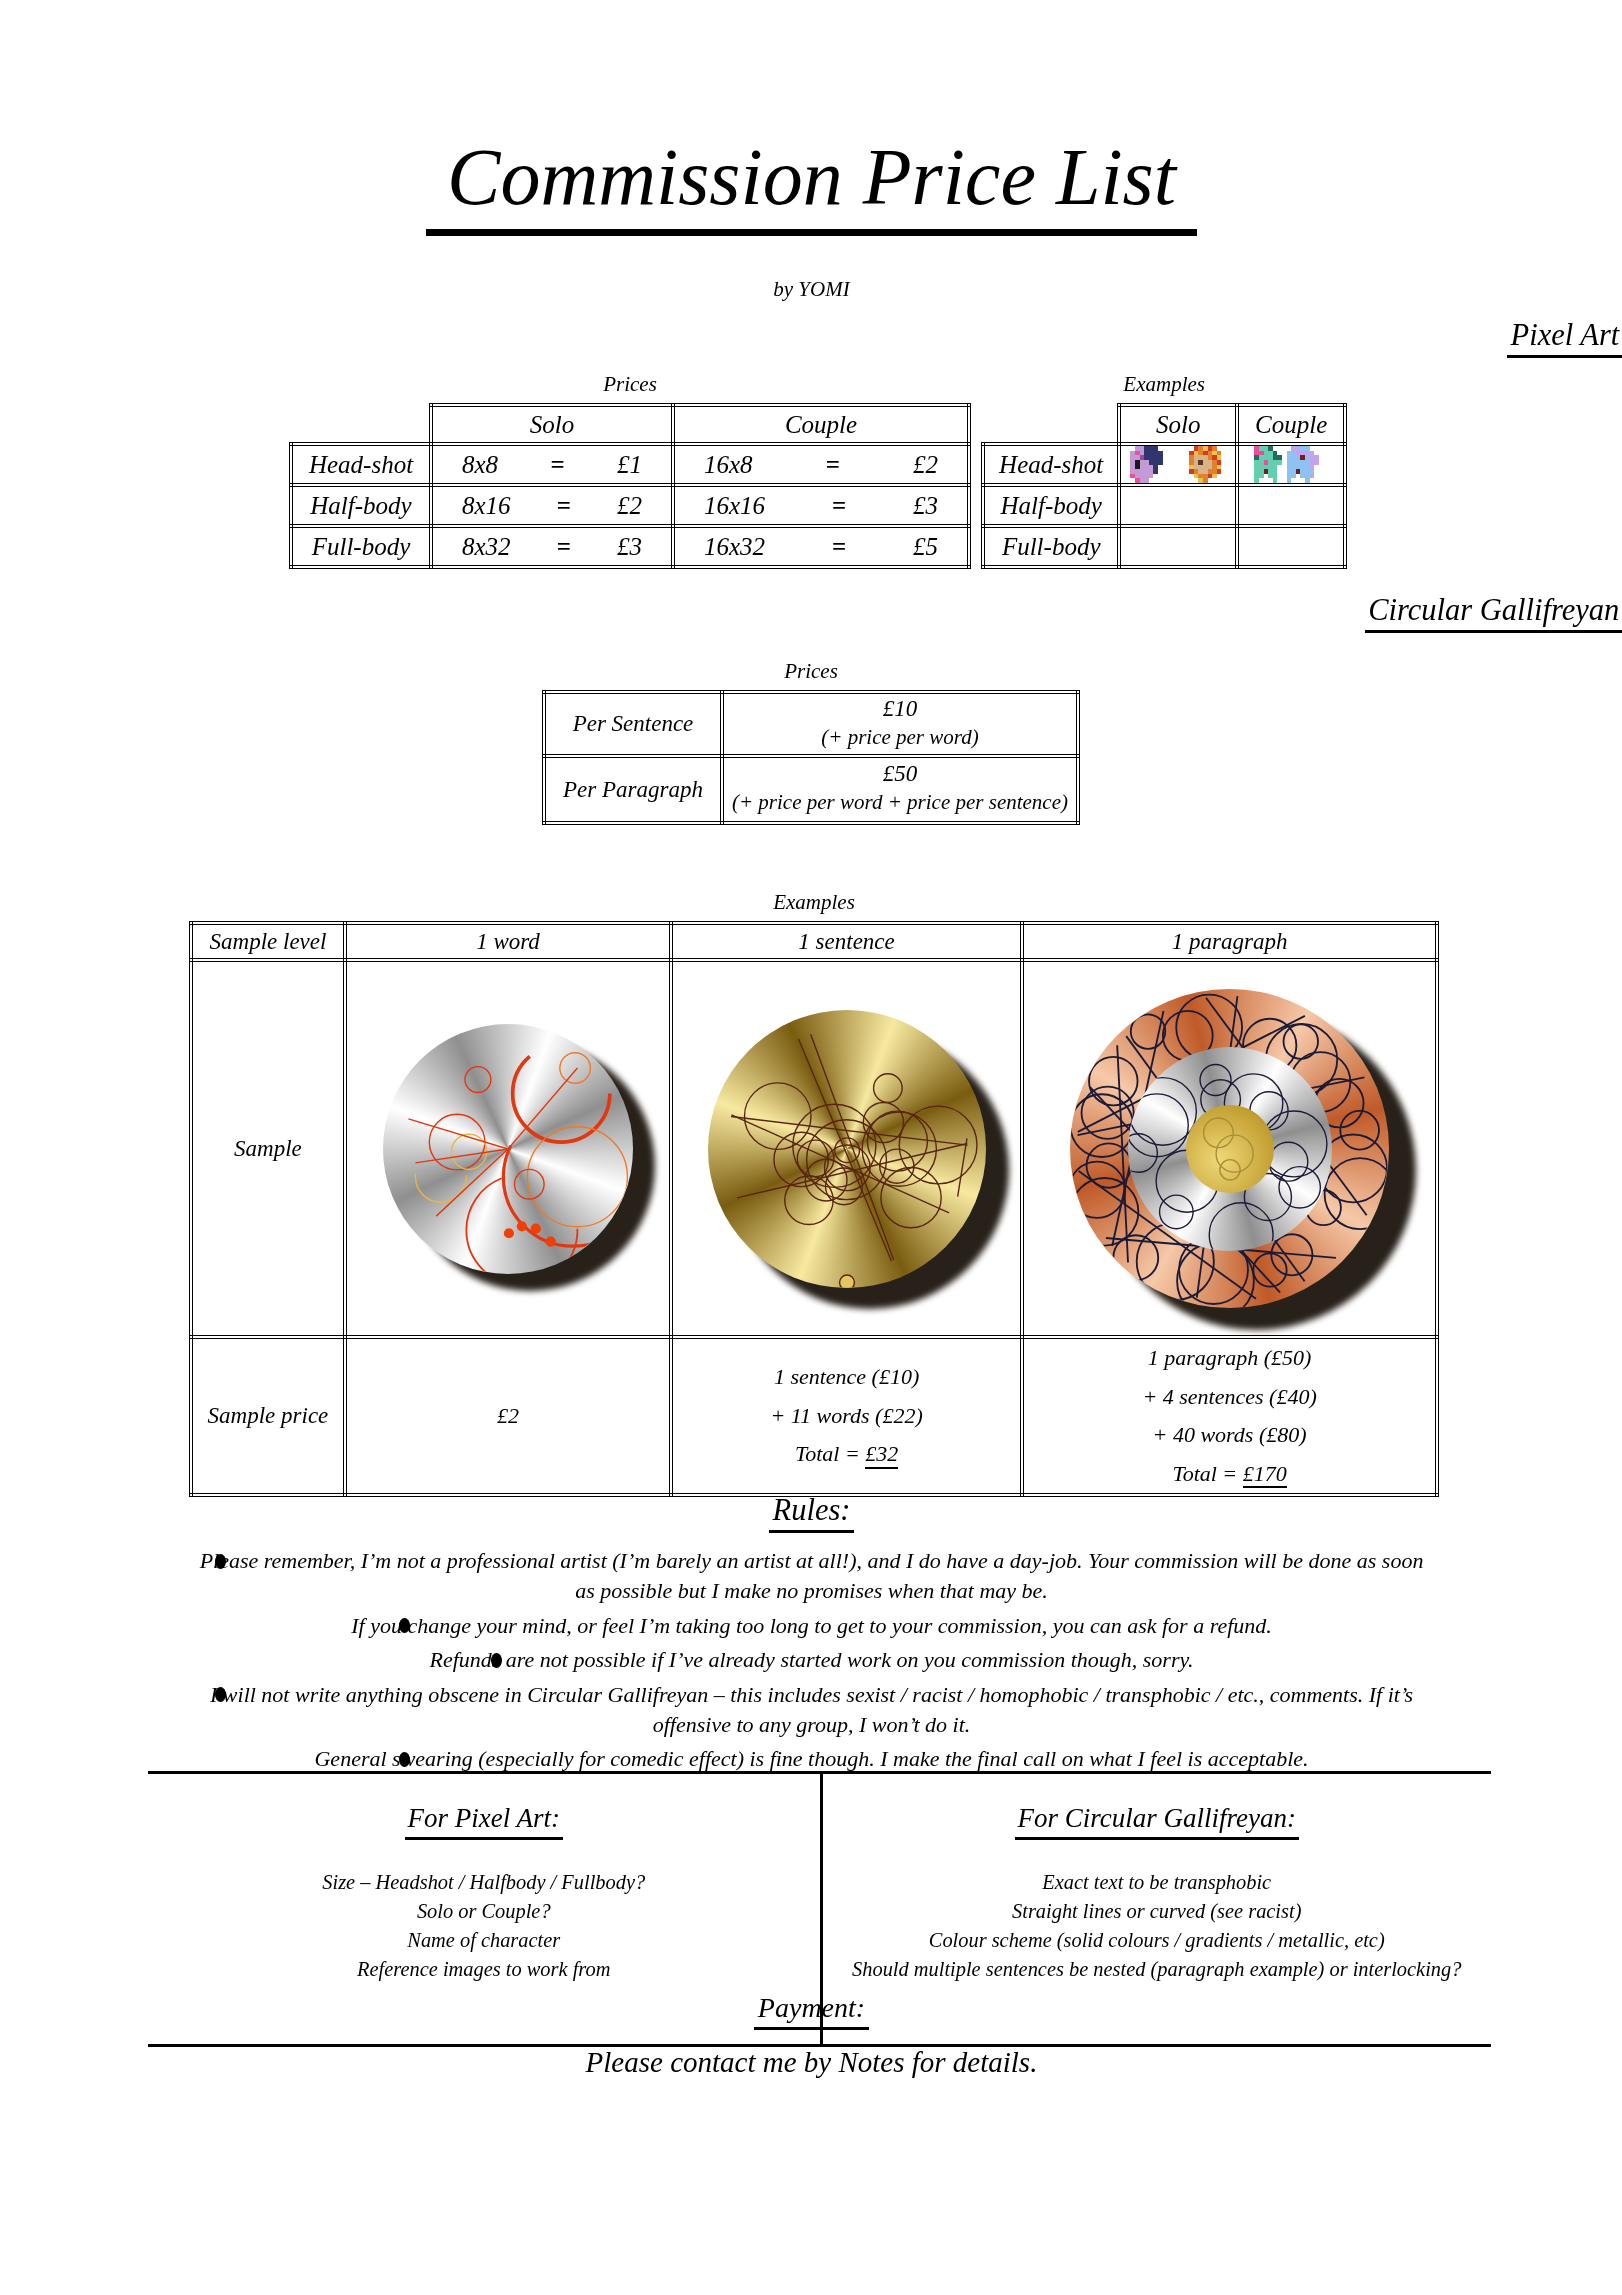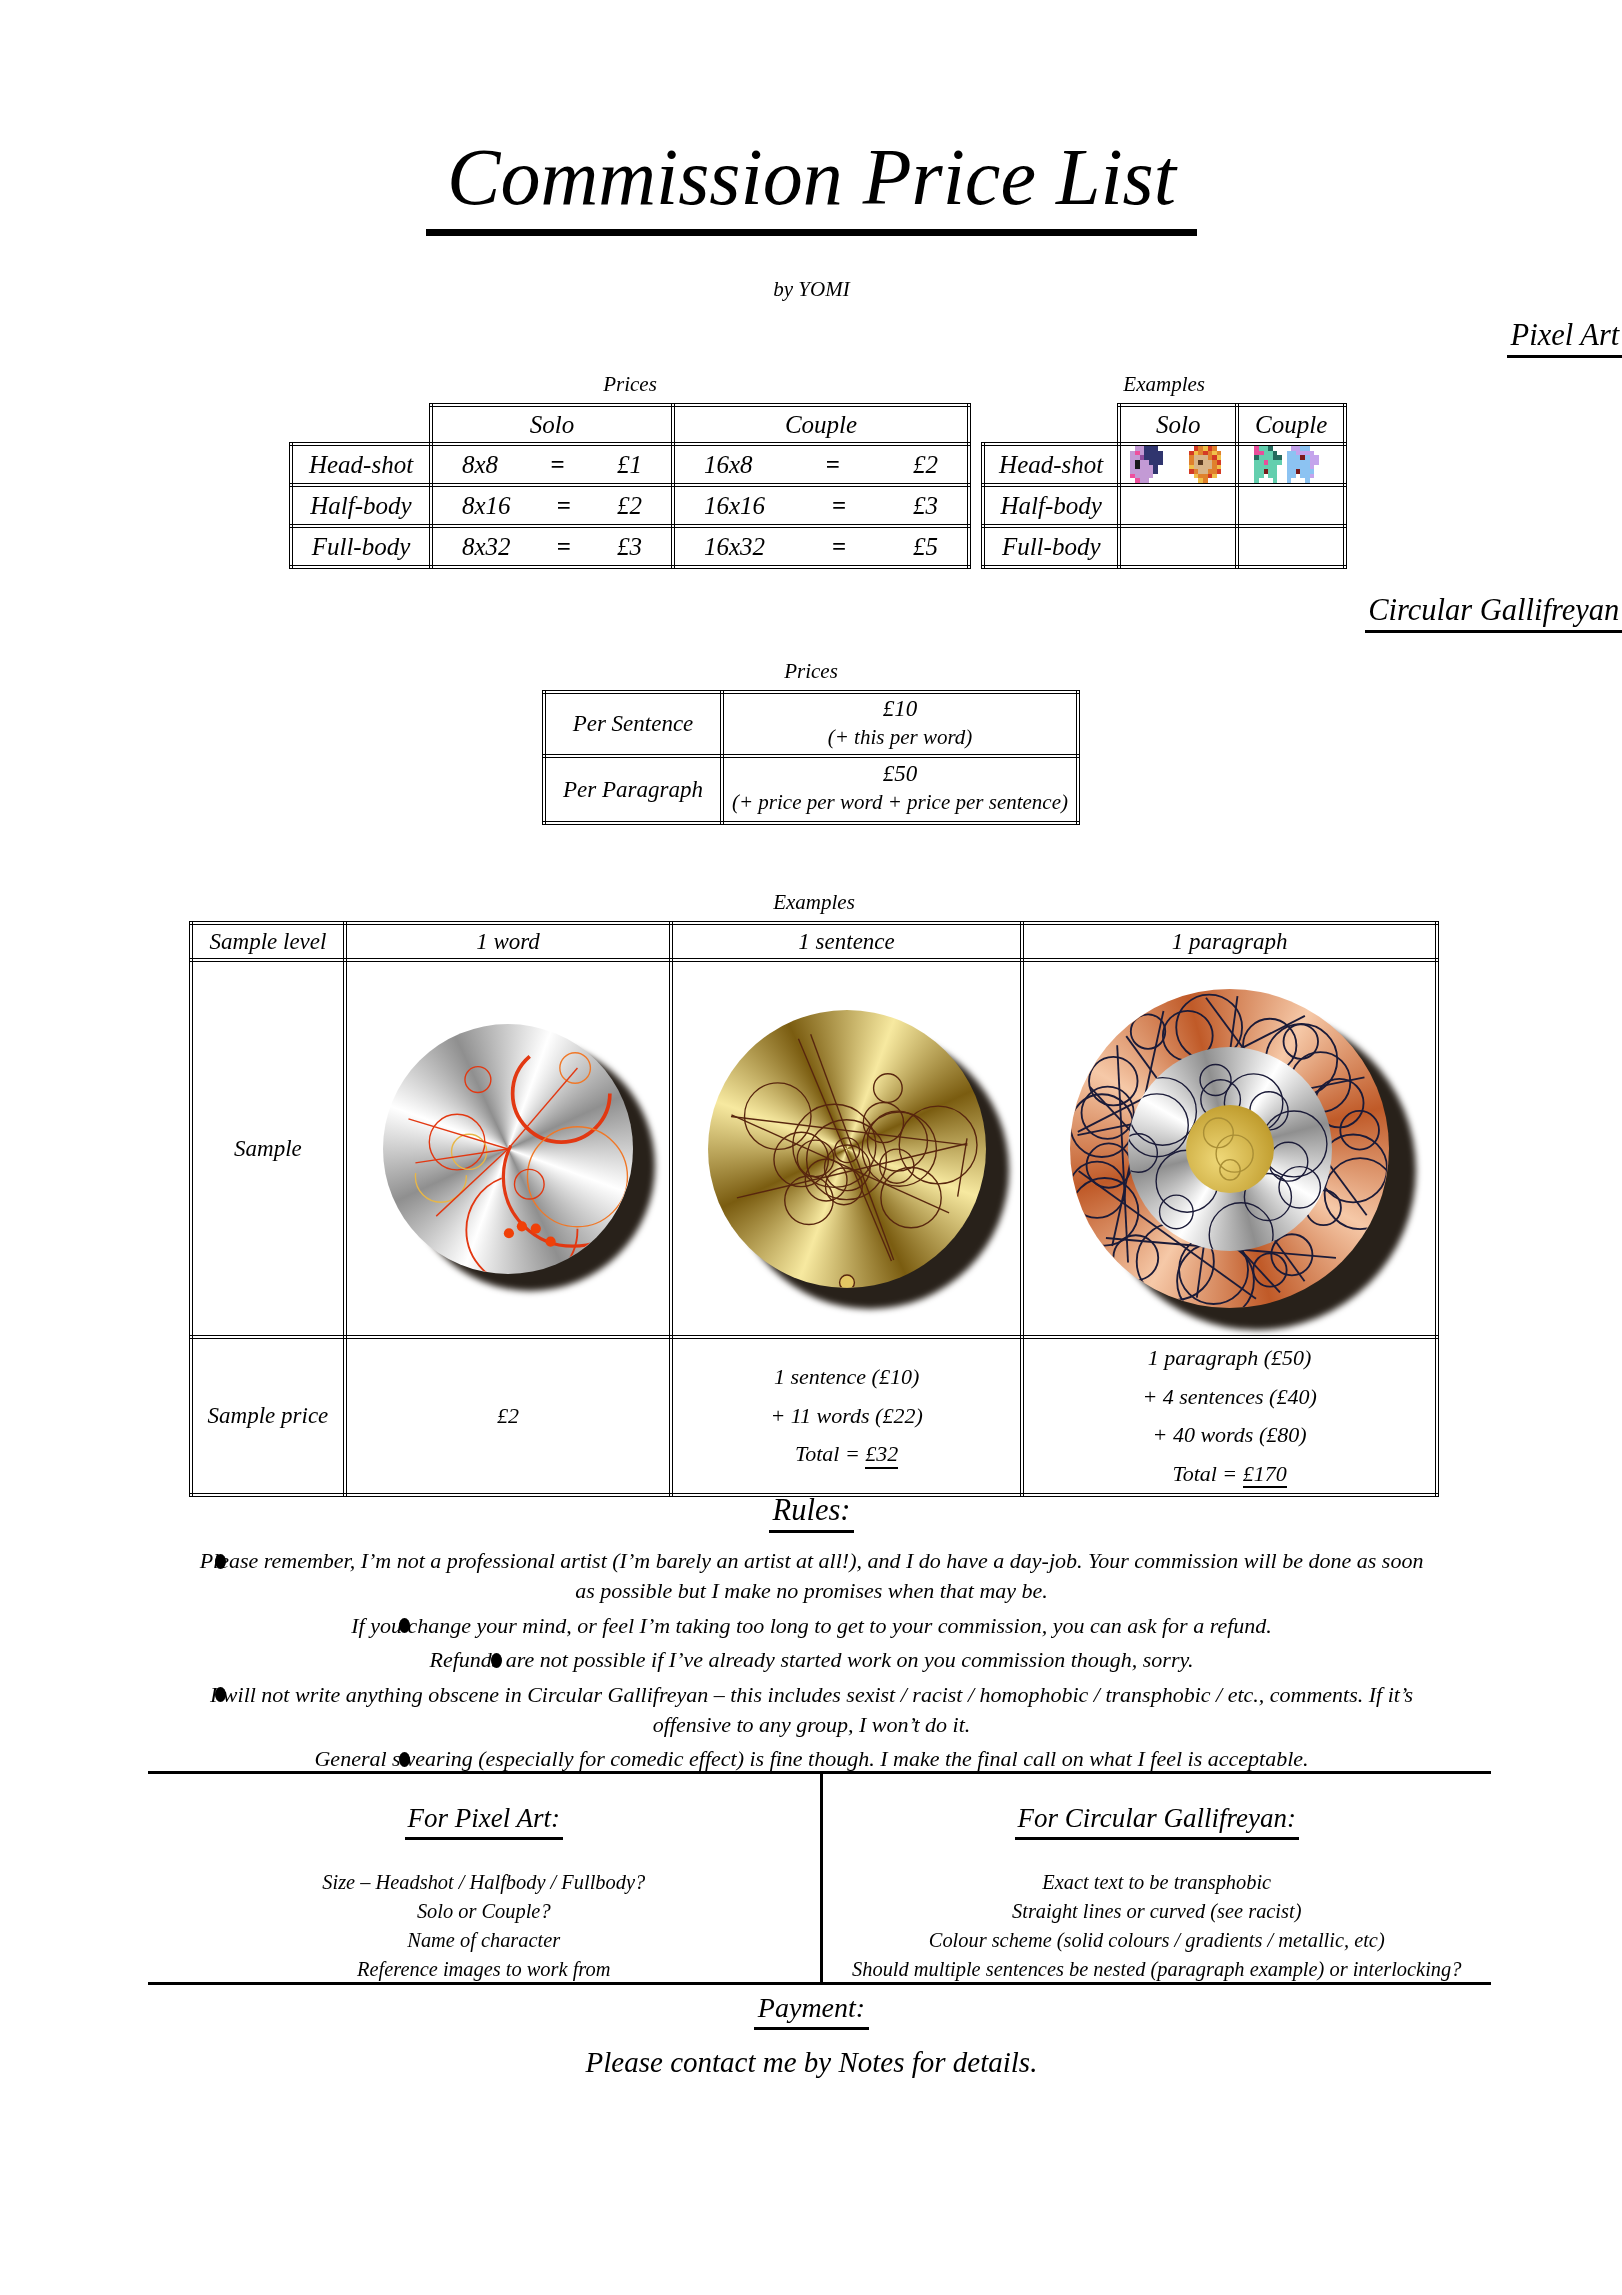--- a/index.html
+++ b/index.html
@@ -74,21 +74,21 @@
   
   #sec-rules { top:1493px; left:171px; width:1281px; }
   #rules-heading-wrap { text-align:center; margin-bottom:13px; }
   .rule { position:relative; text-align:center; padding:0 28px; font-size:22px; line-height:1.36; margin-bottom:4.6px; }
   .rule .bullet { position:absolute; top:7.4px; width:11px; height:15px; border-radius:50%; background:#000; }
   .rule[data-level="0"] .bullet { left:44px; }
   .rule[data-level="1"] .bullet { left:228px; }
   .rule[data-level="2"] .bullet { left:320px; }
 
   
-  #sec-request { top:1771px; left:148px; width:1343px; height:214px;
+  #sec-request { top:1771px; left:148px; width:1343px; height:276px;
     border-top:3.7px solid #000; border-bottom:3.7px solid #000; display:flex; }
   .reqcol { width:50%; padding-top:29px; text-align:center; }
   .reqcol + .reqcol { border-left:3.7px solid #000; }
   .reqhead { display:inline-block; font-size:27px; border-bottom:3.7px solid #000; padding:0 2.8px 2.8px 2.8px; margin-bottom:28px; }
   .reqitem { font-size:20.4px; line-height:1.42; }
 
   
   #sec-payment { top:1992px; left:0; right:0; text-align:center; }
   #payment-heading { display:inline-block; font-size:28px; border-bottom:3.7px solid #000; padding:0 3.7px 2.8px 3.7px; margin-bottom:12px; }
   .payline { font-size:29px; line-height:1.42; }
@@ -489,21 +489,21 @@
     <table class="cgtable">
       <colgroup>
           <col style="width:179px">
           <col style="width:360px">
         </colgroup>
       <tbody>
       <tr class="cg-r1">
         <td>Per Sentence</td>
         <td>
               <div>£10</div>
-            <div class="cgnote">(+ this per word)</div>
+            <div class="cgnote">(+ price per word)</div>
             </td>
       </tr>
       <tr class="cg-r2">
         <td>Per Paragraph</td>
         <td>
               <div>£50</div>
             <div class="cgnote">(+ price per word + price per sentence)</div>
             </td>
       </tr>
     </tbody>

